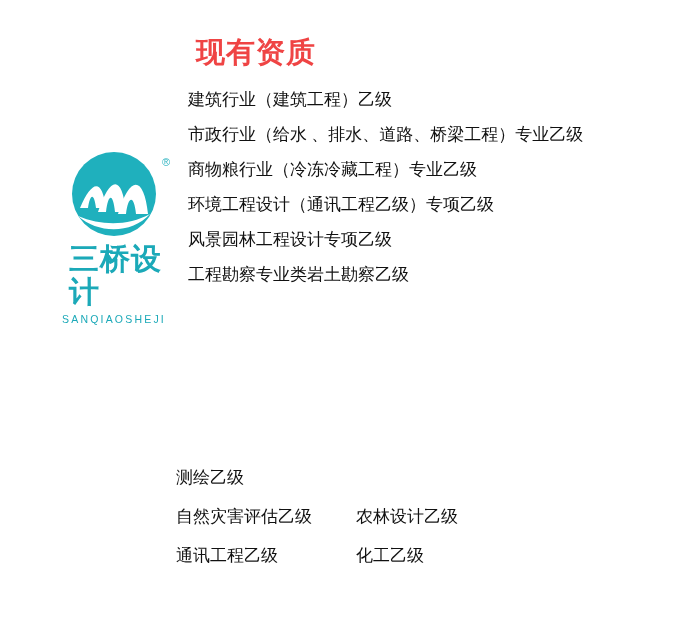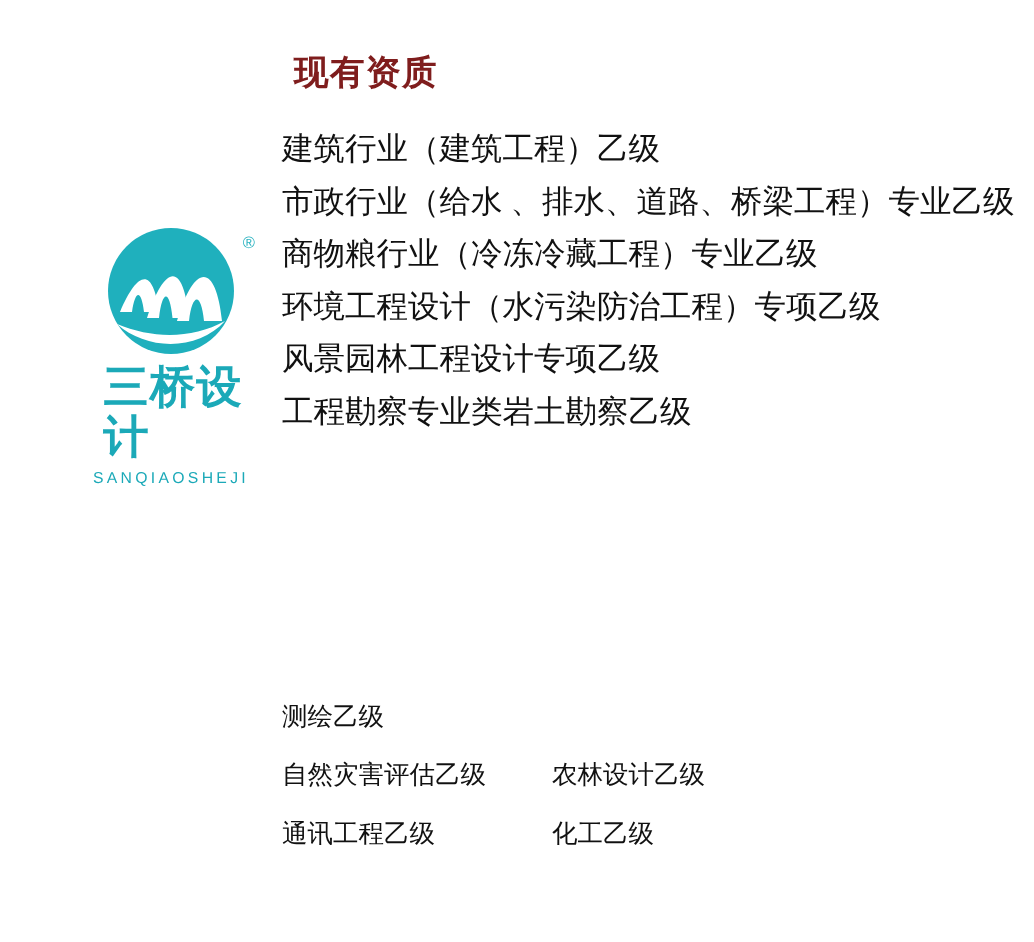--- a/index.html
+++ b/index.html
@@ -67,46 +67,46 @@
   .logo-pinyin {
     font-size: 10.5px;
     letter-spacing: 2.2px;
     color: #1ba9b8;
     font-family: "Liberation Sans", sans-serif;
   }
 
   
   .section-title {
     position: absolute;
-    color: #7f1d1d;
-    font-size: 23px;
+    color: #ef4444;
+    font-size: 29px;
     font-weight: bold;
     font-family: "DejaVu Sans", "Liberation Sans", sans-serif;
     letter-spacing: 1px;
   }
   #title-existing { left: 196px; top: 33px; }
   #title-processing { left: 196px; top: 416px; }
 
   
   .list-existing {
     position: absolute;
     left: 188px;
     top: 82px;
     width: 480px;
   }
   .list-existing .item {
-    font-size: 21px;
+    font-size: 17px;
     line-height: 35px;
     white-space: nowrap;
     color: #111111;
   }
 
   .grid-processing {
     position: absolute;
-    left: 188px;
+    left: 176px;
     top: 458px;
     width: 400px;
   }
   .grid-row {
     display: flex;
     align-items: baseline;
     line-height: 39px;
   }
   .grid-row .cell {
     font-size: 17px;
@@ -136,21 +136,21 @@
     <div class="logo-rule"></div>
     <div class="logo-pinyin">SANQIAOSHEJI</div>
   </div>
 
   <div class="section-title" id="title-existing">现有资质</div>
 
   <div class="list-existing">
     <div class="item">建筑行业（建筑工程）乙级</div>
     <div class="item">市政行业（给水 、排水、道路、桥梁工程）专业乙级</div>
     <div class="item">商物粮行业（冷冻冷藏工程）专业乙级</div>
-    <div class="item">环境工程设计（水污染防治工程）专项乙级</div>
+    <div class="item">环境工程设计（通讯工程乙级）专项乙级</div>
     <div class="item">风景园林工程设计专项乙级</div>
     <div class="item">工程勘察专业类岩土勘察乙级</div>
   </div>
 
 
   <div class="grid-processing">
     <div class="grid-row">
       <div class="cell left">测绘乙级</div>
     </div>
     <div class="grid-row">

